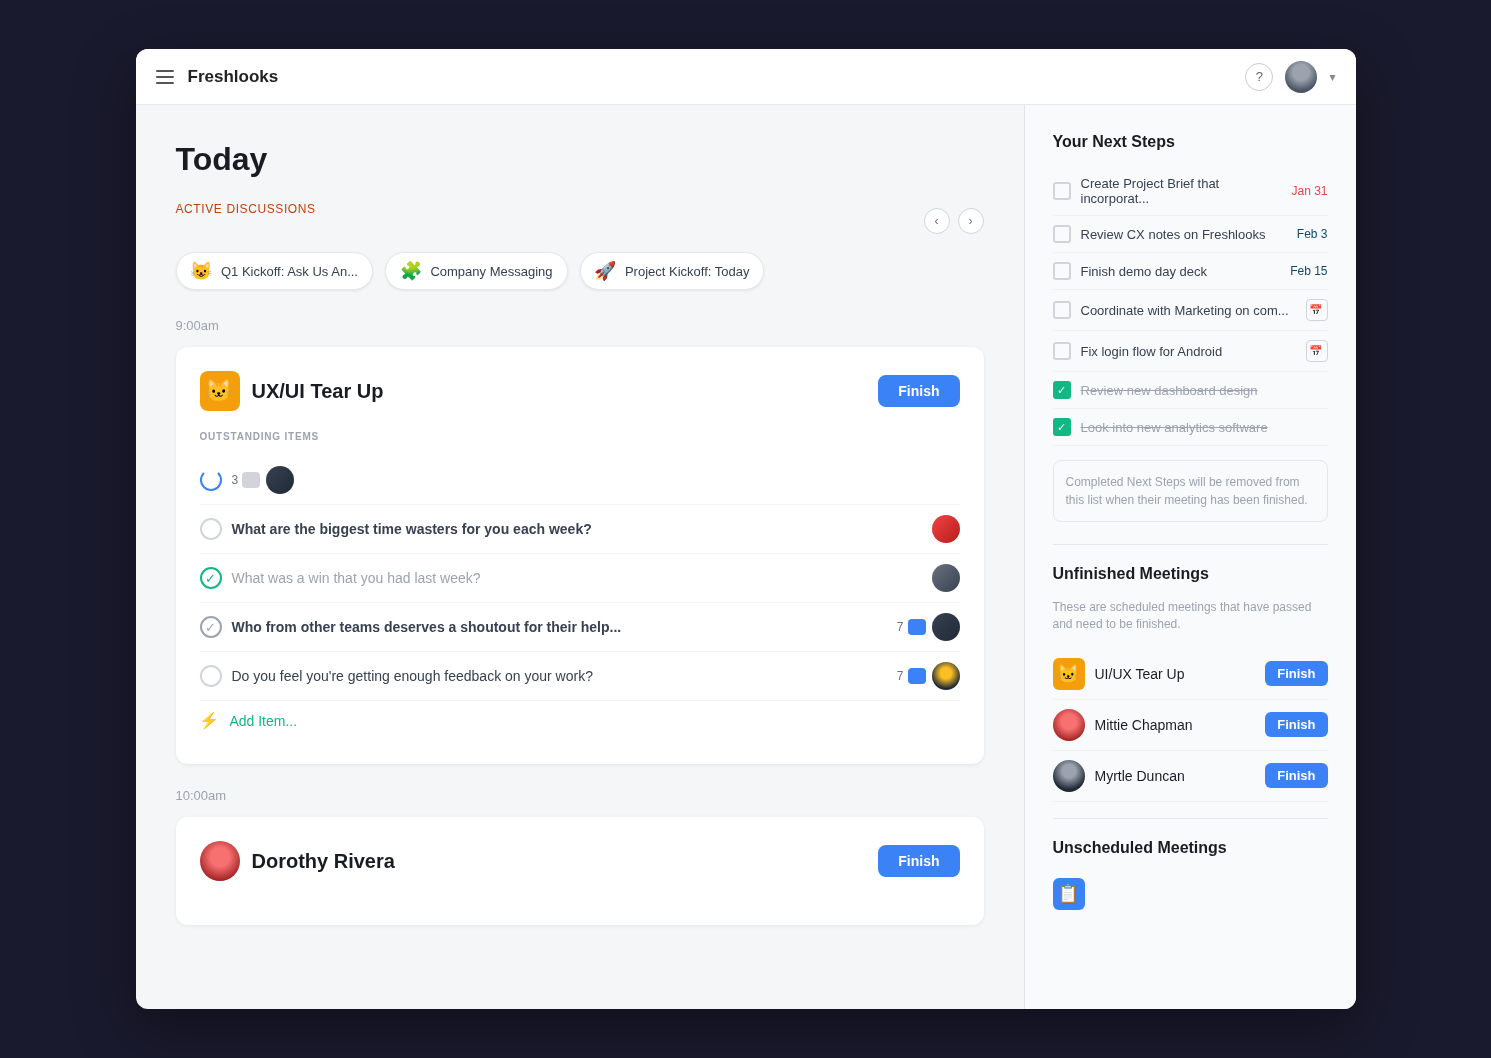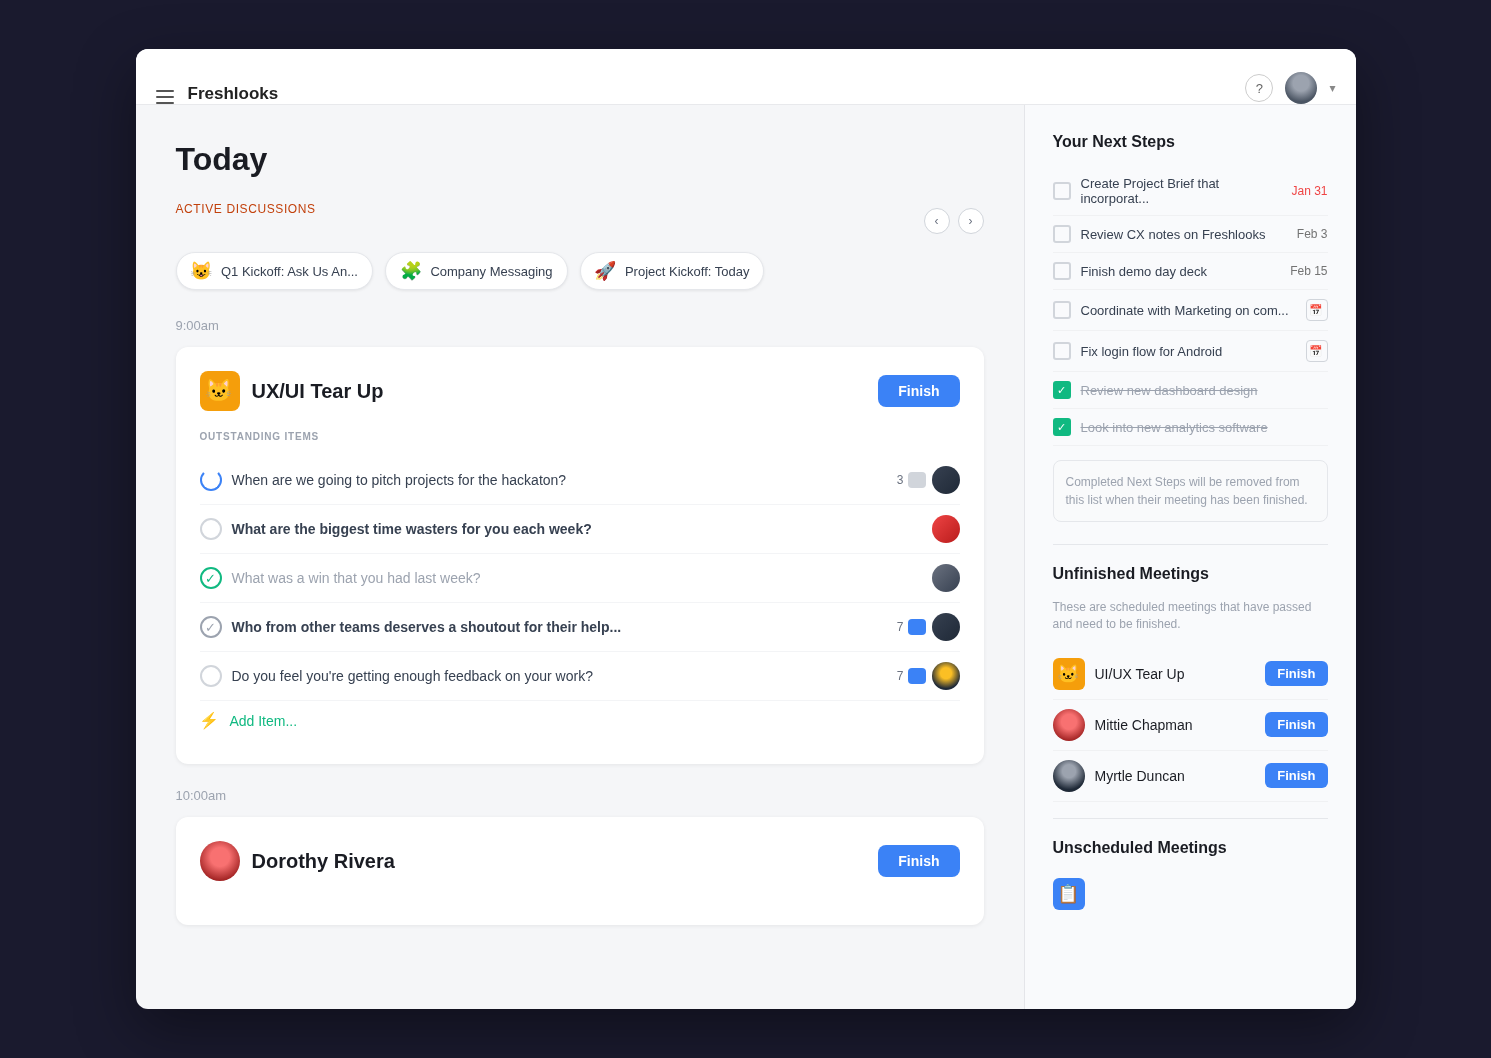--- a/index.html
+++ b/index.html
@@ -19,21 +19,21 @@
       overflow: hidden;
       display: flex;
       flex-direction: column;
       box-shadow: 0 20px 60px rgba(0,0,0,0.4);
     }
     
     .header {
       background: #fff;
       height: 56px;
       display: flex;
-      align-items: flex-end;
+      align-items: center;
       padding: 0 20px;
       border-bottom: 1px solid #e8e9ec;
       flex-shrink: 0;
     }
     .header-menu-icon {
       display: flex;
       flex-direction: column;
       gap: 4px;
       cursor: pointer;
       margin-right: 14px;
@@ -371,21 +371,21 @@
     .next-step-text.strikethrough {
       text-decoration: line-through;
       color: #9ca3af;
     }
     .next-step-date {
       font-size: 12px;
       font-weight: 500;
       flex-shrink: 0;
     }
     .date-red { color: #ef4444; }
-    .date-dark { color: #737373; }
+    .date-dark { color: #0c4a6e; }
     .calendar-icon {
       width: 22px;
       height: 22px;
       border: 1px solid #d1d5db;
       border-radius: 4px;
       display: flex;
       align-items: center;
       justify-content: center;
       font-size: 11px;
       color: #9ca3af;
@@ -534,21 +534,20 @@
             <div class="meeting-emoji">🐱</div>
             <span class="meeting-name">UX/UI Tear Up</span>
           </div>
           <button class="finish-btn">Finish</button>
         </div>
 
         <div class="items-section-label">OUTSTANDING ITEMS</div>
 
         <div class="agenda-item">
           <div class="agenda-item-check in-progress"></div>
-          <span class="agenda-item-text">When are we going to pitch projects for the hackaton?</span>
           <div class="agenda-item-meta">
             <div class="comment-badge">
               <span>3</span>
               <div class="comment-bubble"></div>
             </div>
             <div class="mini-avatar av-dark"></div>
           </div>
         </div>
 
         <div class="agenda-item">

